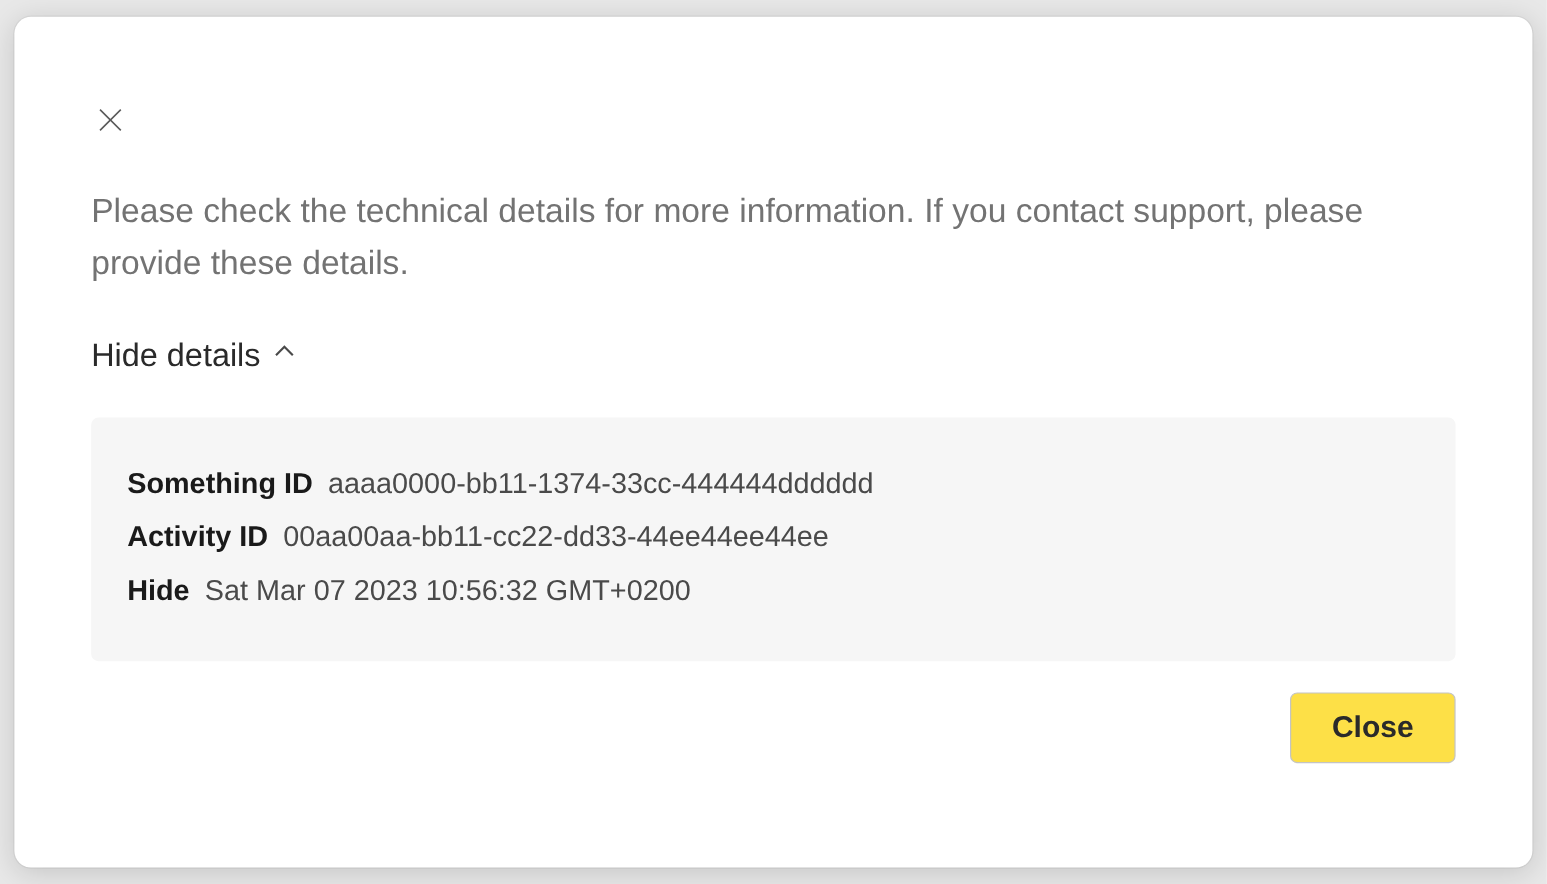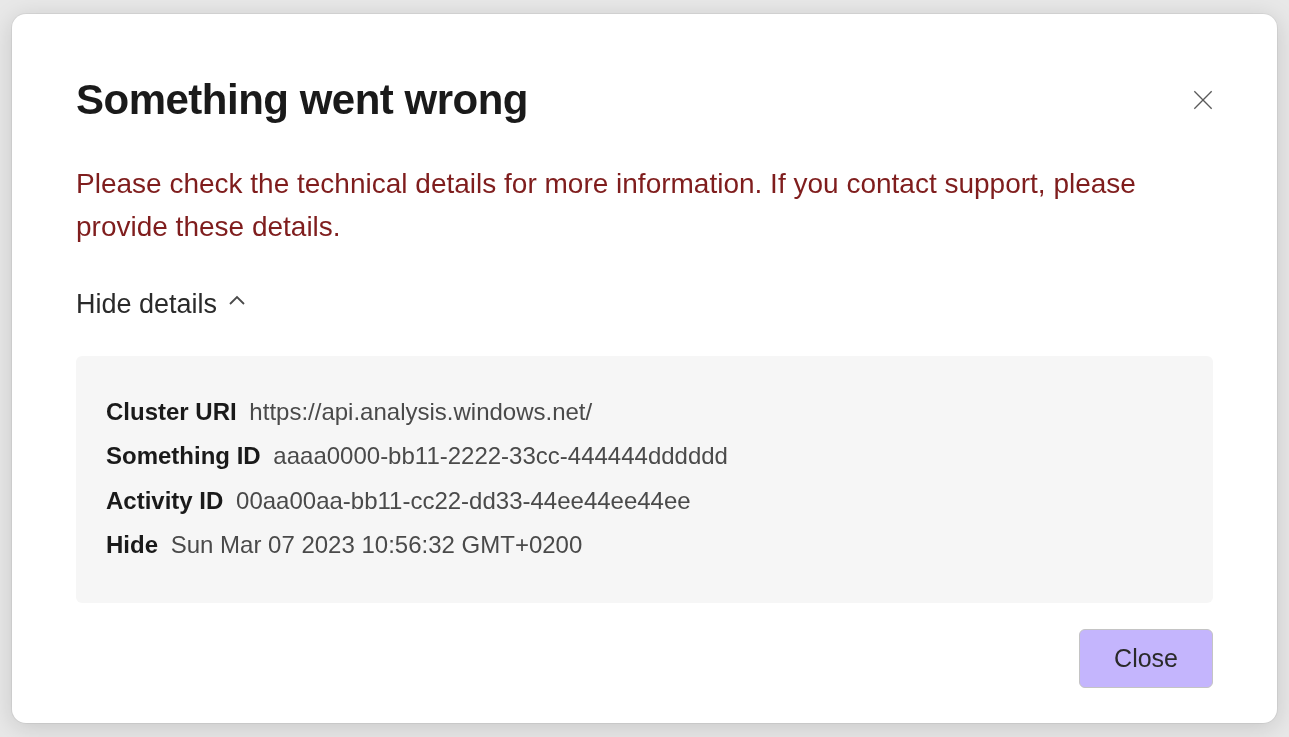--- a/index.html
+++ b/index.html
@@ -51,21 +51,21 @@
       margin-right: -6px;
     }
     .close-x svg {
       width: 26px;
       height: 26px;
       stroke: currentColor;
       stroke-width: 1.2;
     }
     .modal-description {
       font-size: 28px;
-      color: #7f1d1d;
+      color: #737373;
       margin-top: 38px;
       line-height: 1.55;
       max-width: 1060px;
     }
     .details-toggle {
       display: inline-flex;
       align-items: center;
       gap: 8px;
       font-size: 27px;
       color: #2a2a2a;
@@ -100,36 +100,36 @@
       font-weight: 400;
       color: #4a4a4a;
       margin-left: 6px;
     }
     .modal-footer {
       display: flex;
       justify-content: flex-end;
       margin-top: 26px;
     }
     .close-button {
-      background: #c4b5fd;
+      background: #fde047;
       border: 1px solid #c4c4c4;
       border-radius: 6px;
       padding: 14px 34px;
       font-size: 25px;
       color: #2a2a2a;
       cursor: pointer;
       font-family: inherit;
+      font-weight: bold;
     }
   </style>
 </head>
 <body>
 
 <div class="modal">
   <div class="modal-header">
-    <h1 class="modal-title">Something went wrong</h1>
     <div class="close-x">
       <svg viewBox="0 0 24 24">
           <line x1="4" y1="4" x2="20" y2="20"></line>
           <line x1="20" y1="4" x2="4" y2="20"></line>
         </svg>
     </div>
   </div>
 
   <p class="modal-description">Please check the technical details for more information. If you contact support, please provide these details.</p>
 
@@ -137,33 +137,29 @@
     <span>Hide details</span>
     <span>
       <svg viewBox="0 0 24 24">
           <polyline points="5 15 12 8 19 15"></polyline>
         </svg>
     </span>
   </div>
 
   <div class="details-panel">
     <div class="detail-row">
-      <span class="detail-label">Cluster URI</span>
-      <span class="detail-value">https://api.analysis.windows.net/</span>
-    </div>
-    <div class="detail-row">
       <span class="detail-label">Something ID</span>
-      <span class="detail-value">aaaa0000-bb11-2222-33cc-444444dddddd</span>
+      <span class="detail-value">aaaa0000-bb11-1374-33cc-444444dddddd</span>
     </div>
     <div class="detail-row">
       <span class="detail-label">Activity ID</span>
       <span class="detail-value">00aa00aa-bb11-cc22-dd33-44ee44ee44ee</span>
     </div>
     <div class="detail-row">
       <span class="detail-label">Hide</span>
-      <span class="detail-value">Sun Mar 07 2023 10:56:32 GMT+0200</span>
+      <span class="detail-value">Sat Mar 07 2023 10:56:32 GMT+0200</span>
     </div>
   </div>
 
   <div class="modal-footer">
     <button class="close-button">Close</button>
   </div>
 </div>
 
 </body></html>

